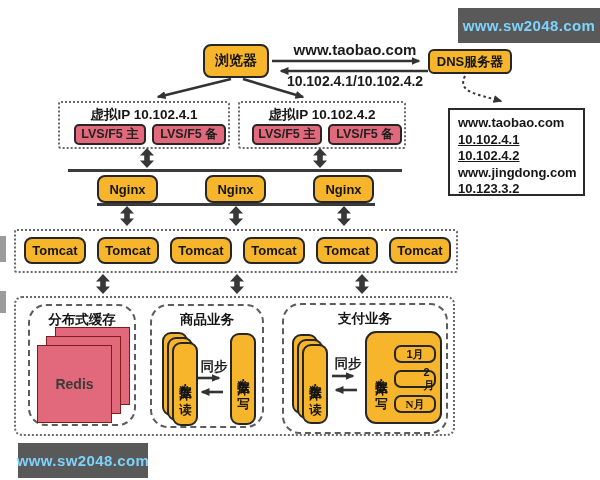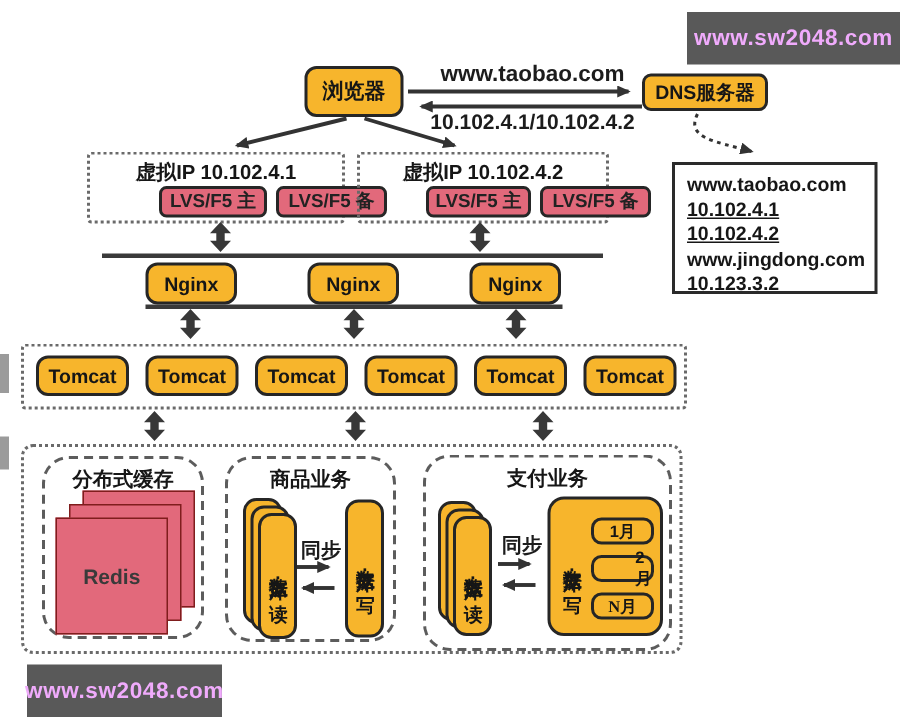--- a/index.html
+++ b/index.html
@@ -1,25 +1,25 @@
 <!DOCTYPE html>
 <html style="--orange: #F7B52C; --pink: #E2697B; --line: #3a3a3a; --banner: #595959; --border_dark: #262626;"><head>
 <meta charset="utf-8">
 <style>
   * { margin:0; padding:0; box-sizing:border-box; }
   html,body { background:#ffffff; }
   .stage { position:relative; width:600px; height:480px; background:#ffffff; overflow:hidden;
            font-family:"Liberation Sans","DejaVu Sans",sans-serif; color:#1a1a1a; }
   .abs { position:absolute; }
-  .banner { background:var(--banner,#595959); color:#f0abfc; font-weight:bold; font-size:15px;
+  .banner { background:var(--banner,#595959); color:#7dd3fc; font-weight:bold; font-size:15px;
             display:flex; align-items:center; justify-content:center; letter-spacing:.4px; }
   .node { background:var(--orange,#F7B52C); border:2px solid var(--border_dark,#262626); border-radius:8px;
           display:flex; align-items:center; justify-content:center; font-weight:bold; color:#161616; }
   .pinknode { background:var(--pink,#E2697B); border:2px solid var(--border_dark,#262626); border-radius:5px;
-          display:flex; align-items:center; justify-content:center; font-weight:bold; color:#222; font-size:12.5px;margin-left:32px; }
+          display:flex; align-items:center; justify-content:center; font-weight:bold; color:#222; font-size:12.5px; }
   .dottedbox { border:2px dotted #6a6a6a; border-radius:3px; }
   .dashedgroup { border:2px dashed #5c5c5c; border-radius:18px; background:#fff; }
   .grouptitle { position:absolute; left:0; right:0; top:5px; text-align:center;
                 font-weight:bold; font-size:13.5px; color:#161616; }
   .lbl { font-weight:bold; color:#1c1c1c; text-align:center; }
   .hline { background:var(--line,#3a3a3a); height:3px; }
   .dnsbox { background:#fff; border:2px solid #2a2a2a; font-weight:bold; font-size:13px;
             line-height:16.5px; padding:5px 4px 3px 8px; color:#161616; }
   .dnsbox .u { text-decoration:underline; }
   .sq { width:75px; height:78px; background:var(--pink,#E2697B); border:1px solid #7f1d1d;

